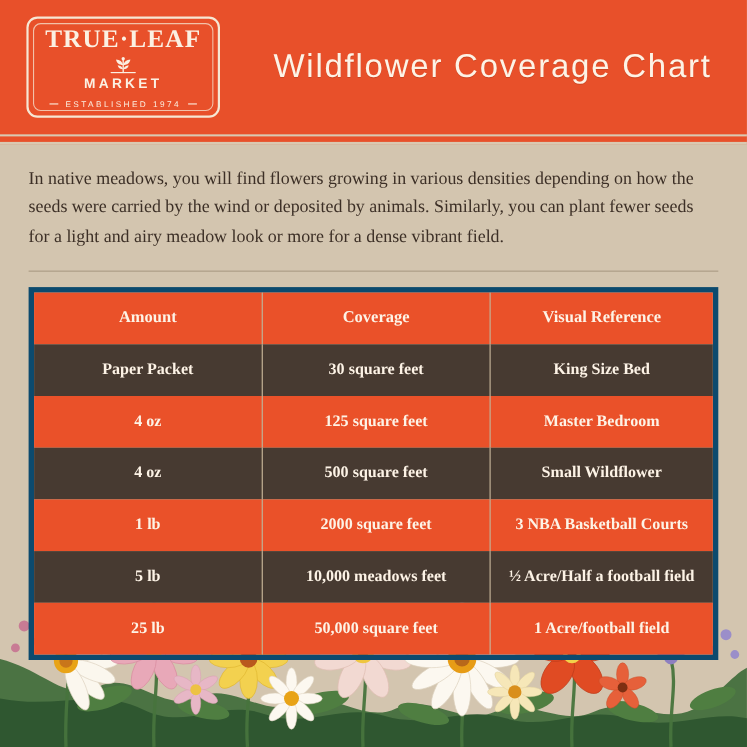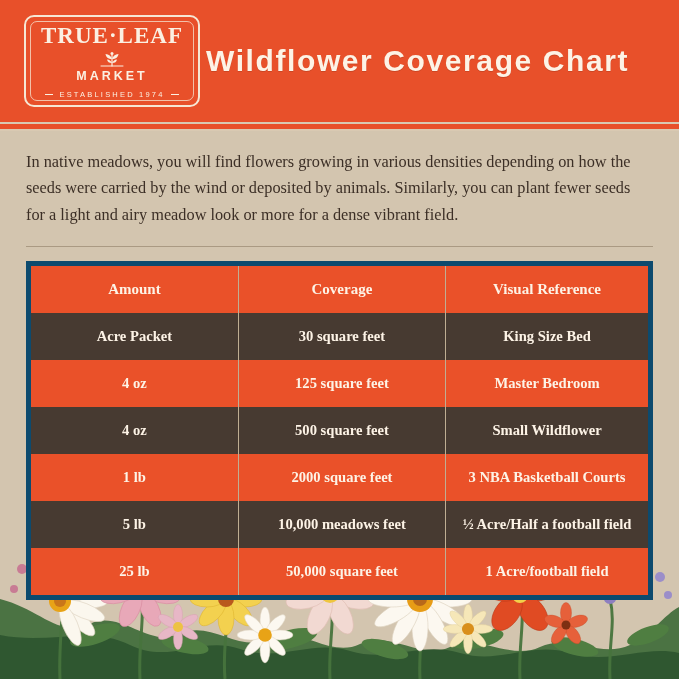--- a/index.html
+++ b/index.html
@@ -91,24 +91,24 @@
     top: 50%;
     width: 8px;
     height: 1px;
     background: #fbf0e2;
   }
   .logo-est::before { left: 0; }
   .logo-est::after { right: 0; }
 
   .header-title {
     flex: 1;
-    text-align: left;
+    text-align: right;
     color: #fdf3e6;
     font-family: "Liberation Sans", sans-serif;
-    font-weight: bold;
+    font-weight: normal;
     font-size: 30px;
     letter-spacing: 1.6px;
     padding-right: 14px;
     padding-left: 6px;
     text-shadow: 0 1px 0 rgba(120,40,15,.25);
   }
 
   .header-rule {
     height: 9px;
     background: #e8502a;
@@ -220,21 +220,21 @@
       </colgroup>
       <thead>
         <tr class="head">
           <th>Amount</th>
           <th>Coverage</th>
           <th>Visual Reference</th>
         </tr>
       </thead>
       <tbody>
         <tr class="row-even">
-          <td>Acre Packet</td>
+          <td>Paper Packet</td>
           <td>30 square feet</td>
           <td>King Size Bed</td>
         </tr>
         <tr class="row-odd">
           <td>4 oz</td>
           <td>125 square feet</td>
           <td>Master Bedroom</td>
         </tr>
         <tr class="row-even">
           <td>4 oz</td>

